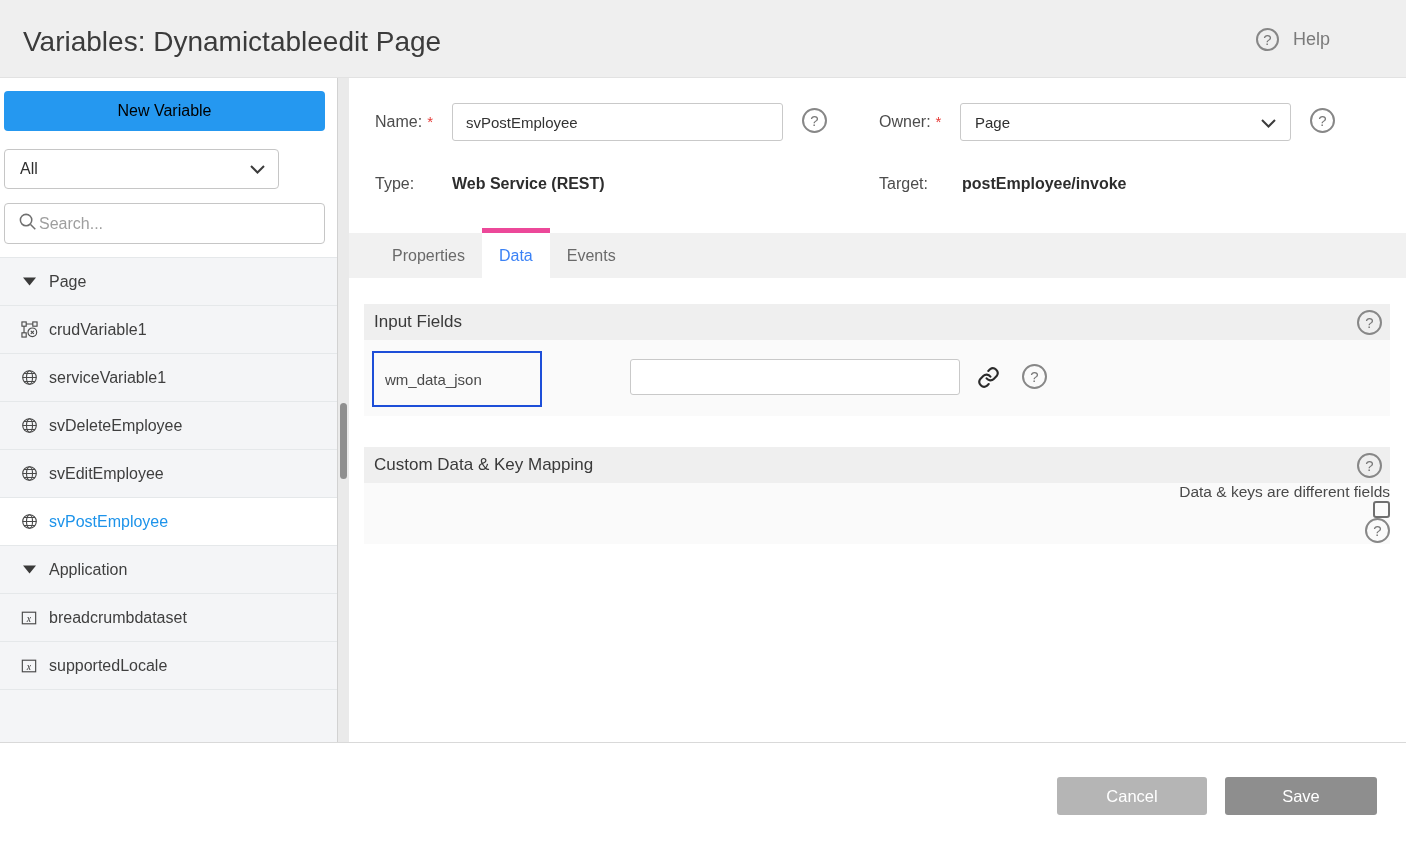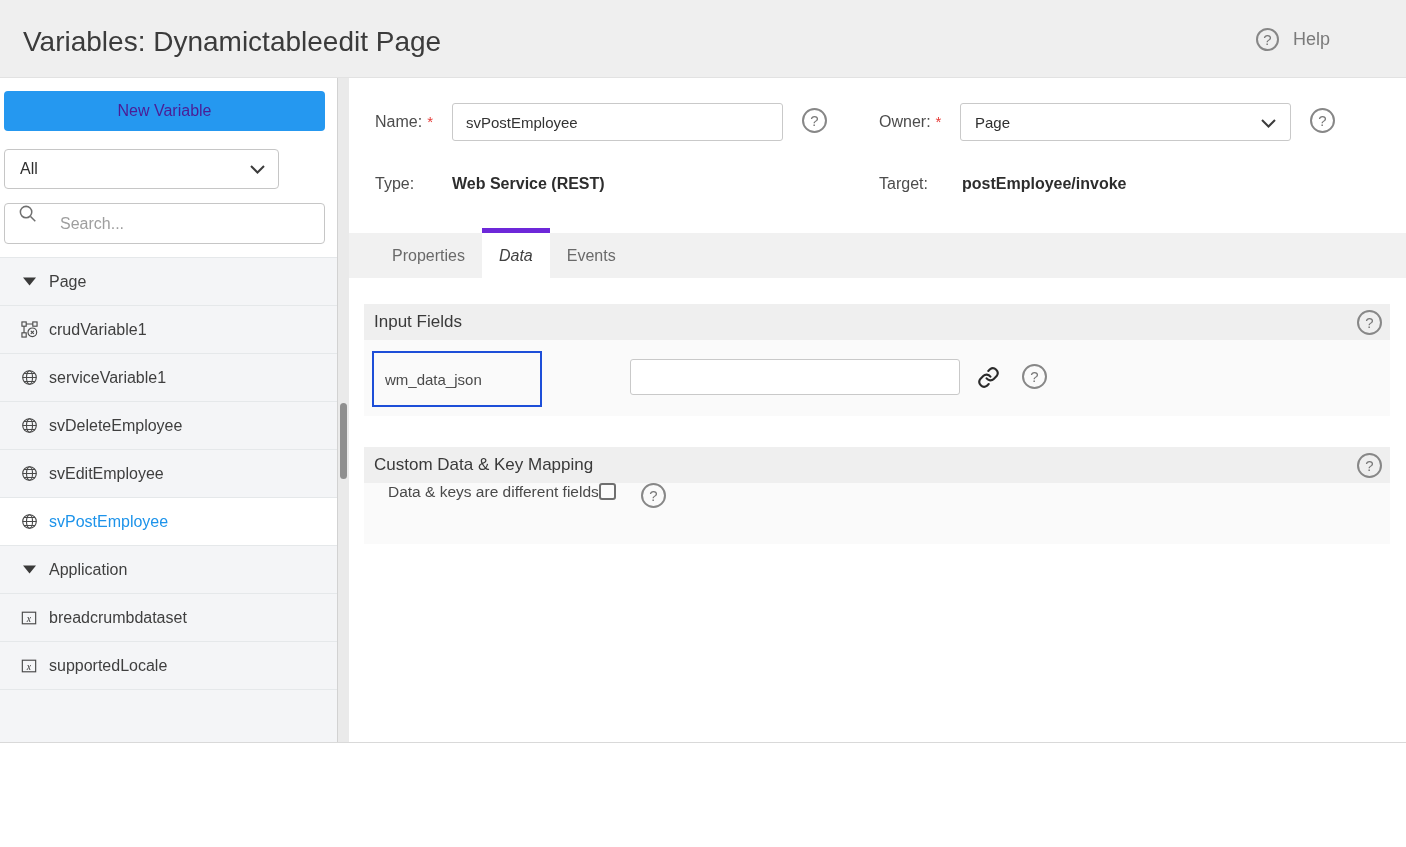--- a/index.html
+++ b/index.html
@@ -16,31 +16,31 @@
 
   
   .qcircle { display:inline-flex; align-items:center; justify-content:center;
              width:25px; height:25px; border:2px solid #878787; border-radius:50%;
              color:#787878; font-size:15px; background:transparent; flex:0 0 auto; }
   .qcircle.small { width:23px; height:23px; }
 
   
   .sidebar { position:absolute; left:0; top:78px; width:337px; height:664px; background:#fff; }
   .new-var-btn { position:absolute; left:4px; top:13px; width:321px; height:40px;
-                 background:#2598f0; color:#4c1d95; font-size:16px; font-weight:500;
+                 background:#2598f0; color:#000000; font-size:16px; font-weight:500;
                  border:none; border-radius:4px; cursor:pointer;
                  font-family:"Liberation Sans", sans-serif; }
   .filter-select { position:absolute; left:4px; top:71px; width:275px; height:40px;
                    background:#fff; border:1px solid #c6c6c6; border-radius:4px;
                    display:flex; align-items:center; padding:0 13px 0 15px;
                    font-size:16px; color:#2f2f2f; cursor:pointer; }
   .filter-select .chev { margin-left:auto; }
   .search-box { position:absolute; left:4px; top:125px; width:321px; height:41px;
                 background:#fff; border:1px solid #c6c6c6; border-radius:4px;
-                display:flex; padding:0 10px 0 13px; gap:23px; }
+                display:flex; align-items:center; padding:0 10px 0 13px; gap:2px; }
   .search-box input { border:none; outline:none; flex:1; font-size:16px; color:#333;
                       background:transparent; font-family:"Liberation Sans", sans-serif; }
   .search-box input::placeholder { color:#9e9e9e; }
 
   .varlist { position:absolute; left:0; top:179px; width:337px; height:485px;
              background:#f4f5f7; border-top:1px solid #e5e8ea; list-style:none; }
   .varrow { height:48px; display:flex; align-items:center; padding-left:20px;
             border-bottom:1px solid #e5e8ea; font-size:16px; color:#3f3f3f; cursor:pointer; }
   .varrow .ic { width:18px; display:inline-flex; justify-content:center; margin-right:11px; flex:0 0 auto; }
   .varrow.selected { background:#ffffff; color:#1d93ea; }
@@ -66,34 +66,34 @@
                   color:#2f2f2f; cursor:pointer; }
   .owner-select .chev { margin-left:auto; }
   .help-name  { position:absolute; left:453px; top:30px; cursor:pointer; }
   .help-owner { position:absolute; left:961px; top:30px; cursor:pointer; }
 
   
   .tabstrip { position:absolute; left:0; top:155px; width:1057px; height:45px;
               background:#f1f1f1; display:flex; padding-left:26px; }
   .tab { height:45px; line-height:45px; padding:0 17px; font-size:16px; color:#6a6a6a;
          cursor:pointer; text-align:center; }
-  .tab.active { margin-top:-5px; height:55px; border-top:5px solid #6d28d9;
-                background:#fff; line-height:46px; color:#404040;font-style:italic; }
+  .tab.active { margin-top:-5px; height:55px; border-top:5px solid #ec4899;
+                background:#fff; line-height:46px; color:#3b82f6; }
 
   
   .section { position:absolute; left:15px; width:1026px; }
   .section-input  { top:226px; }
   .section-custom { top:369px; }
   .sec-header { height:36px; background:#efefef; display:flex; align-items:center;
                 padding:0 8px 0 10px; }
   .sec-title { font-size:17px; color:#3a3a3a; }
   .sec-help { margin-left:auto; cursor:pointer; }
   .sec-body { background:#fafafa; position:relative; }
   .section-input  .sec-body { height:76px; }
-  .section-custom .sec-body { height:61px; display:flex; align-items:flex-start; padding-left:24px; }
+  .section-custom .sec-body { height:61px; display:flex; align-items:flex-end; padding-left:24px;flex-direction:column; }
 
   .hl-box { position:absolute; left:8px; top:11px; width:170px; height:56px;
             border:2px solid #1d4ed8; display:flex; align-items:center; padding-left:11px; }
   .hl-box .field-label { font-size:15px; color:#4a4a4a; }
   #field-value-input { position:absolute; left:266px; top:19px; width:330px; height:36px; }
   .link-ic { position:absolute; left:613px; top:26px; cursor:pointer; }
   .help-field { position:absolute; left:658px; top:24px; cursor:pointer; }
 
   .chk-label { font-size:15.5px; color:#4a4a4a; }
   .checkbox { width:17px; height:17px; border:2px solid #6f6f6f; border-radius:3px;
@@ -302,15 +302,17 @@
         <span class="chk-label">Data &amp; keys are different fields</span>
         <span class="checkbox"></span>
         <span class="qcircle help-chk">?</span>
       </div>
     </div>
   </div>
 
   <div class="page-divider"></div>
 
   <div class="footer">
+    <button class="btn btn-cancel">Cancel</button>
+    <button class="btn btn-save">Save</button>
   </div>
 
 </div>
 
 </body></html>

